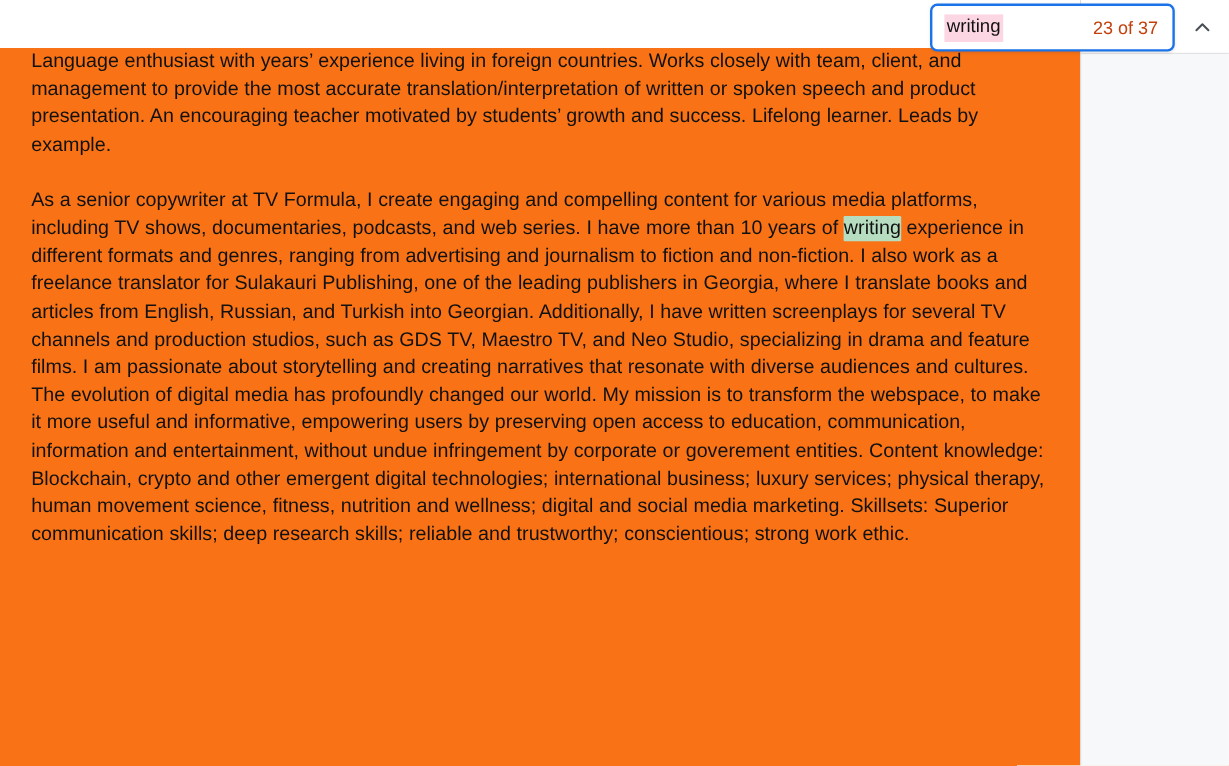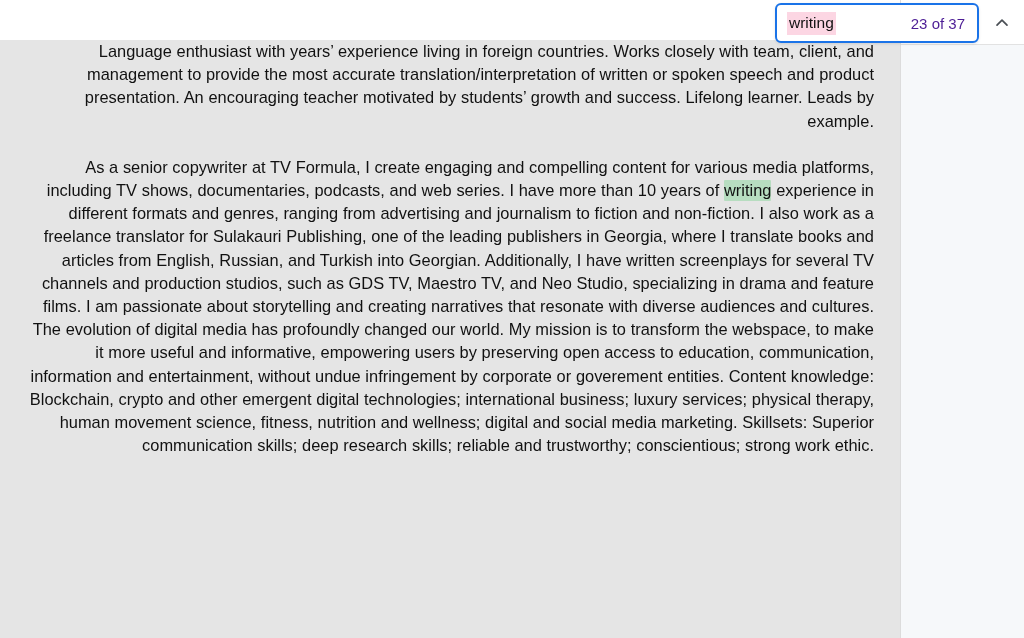--- a/index.html
+++ b/index.html
@@ -44,22 +44,21 @@
 
   
   .doc {
     position: absolute;
     top: 40px;
     left: 0;
     width: 900px;
     height: 598px;
     padding: 0 26px 0 26px;
     overflow: hidden;
-    background: #e5e5e5;
-    text-align: right;
+    background: #f97316;
   }
   .doc p {
     margin: 0;
     font-size: 16.4px;
     line-height: 23.2px;
     color: #111111;
     letter-spacing: 0.02px;
     word-spacing: 0.1px;
     text-rendering: optimizeLegibility;
   }
@@ -111,21 +110,21 @@
   .find-caret {
     width: 1px;
     height: 18px;
     background: transparent;
     margin-left: 0;
   }
   .find-spacer { flex: 1 1 auto; }
   .find-count {
     flex: 0 0 auto;
     font-size: 15px;
-    color: #4c1d95;
+    color: #c2410c;
     white-space: nowrap;
     padding-right: 2px;
   }
 
   .find-prev-btn {
     position: absolute;
     top: 3px;
     left: 985px;
     width: 34px;
     height: 40px;

